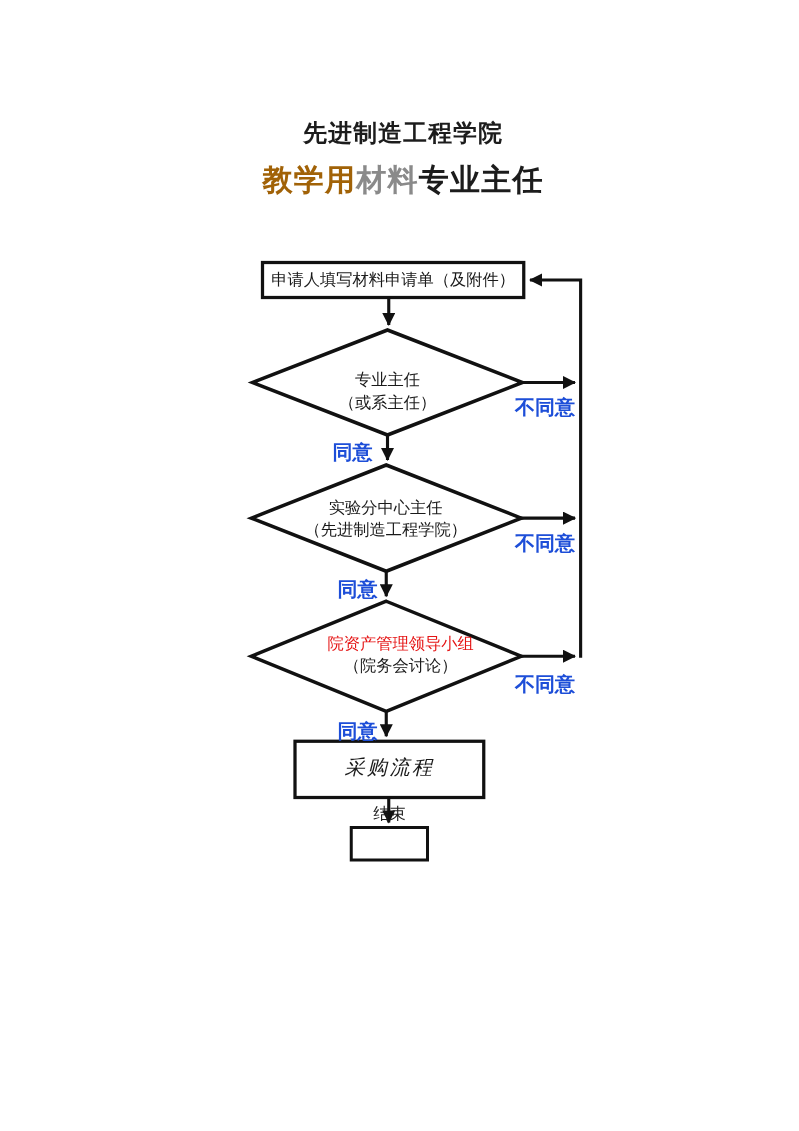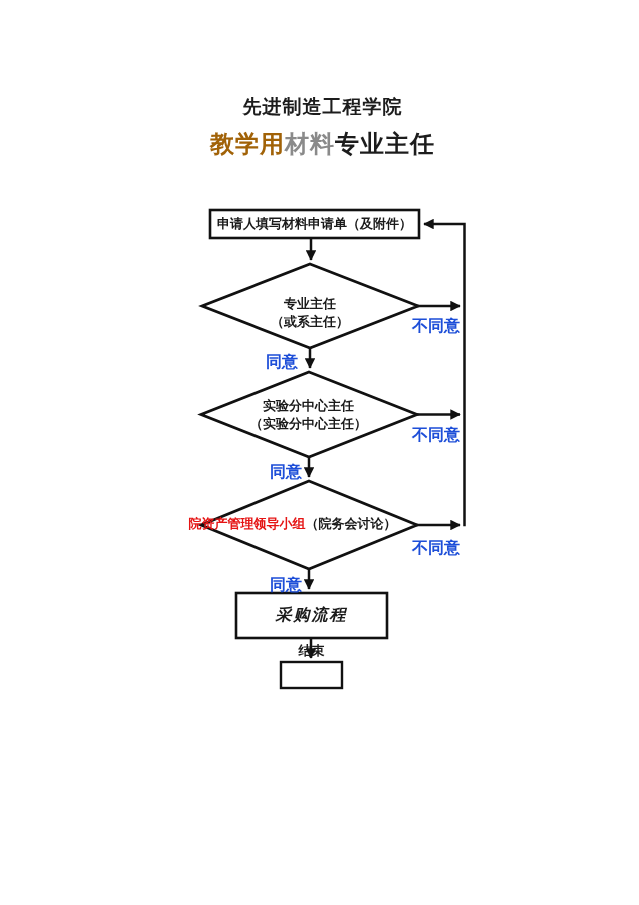--- a/index.html
+++ b/index.html
@@ -23,26 +23,26 @@
   }
   .doc-subtitle .red  { color: #a16207; }
   .doc-subtitle .gray { color: #8a8a8a; }
 
   svg.connectors { position: absolute; left: 0; top: 0; width: 639px; height: 905px; }
   svg.connectors polygon, svg.connectors rect { fill: none; stroke: #111; }
   svg.connectors line, svg.connectors polyline { fill: none; stroke: #111; }
 
   .node-label {
     position: absolute; display: flex; align-items: center; justify-content: center;
-    text-align: center; color: #1a1a1a; font-weight: bold; font-size: 13px; line-height: 1.4;
+    text-align: center; color: #1a1a1a; font-weight: normal; font-size: 13px; line-height: 1.4;
   }
   .label-start    { left: 210px; top: 210px; width: 209px; height: 28px; }
   .label-d1       { left: 202px; top: 283px; width: 216px; height: 48px; flex-direction: column; justify-content: flex-end; }
   .label-d2       { left: 200px; top: 391px; width: 217px; height: 48px; flex-direction: column; }
-  .label-d3       { left: 184px; top: 499px; width: 217px; height: 50px; flex-direction: row; }
+  .label-d3       { left: 212px; top: 499px; width: 217px; height: 50px; flex-direction: column; }
   .label-process  { left: 236px; top: 593px; width: 151px; height: 45px;
                     font-family: "Liberation Serif", serif; font-style: italic; font-size: 16px; letter-spacing: 2px; }
   .label-end      { left: 281px; top: 638px; width: 61px; height: 26px; }
   .d3-line1 { color: #e51414; }
 
   .edge-label {
     position: absolute; color: #1d4ed8; font-weight: bold; font-size: 16px; white-space: nowrap;
   }
   .agree-1    { left: 266px; top: 352px; }
   .agree-2    { left: 270px; top: 462px; }
@@ -90,21 +90,21 @@
 
   <div class="node-label label-start">申请人填写材料申请单（及附件）</div>
 
   <div class="node-label label-d1">
     <div>专业主任</div>
     <div>（或系主任）</div>
   </div>
 
   <div class="node-label label-d2">
     <div>实验分中心主任</div>
-    <div>（实验分中心主任）</div>
+    <div>（先进制造工程学院）</div>
   </div>
 
   <div class="node-label label-d3">
     <div class="d3-line1">院资产管理领导小组</div>
     <div>（院务会讨论）</div>
   </div>
 
   <div class="node-label label-process">采购流程</div>
   <div class="node-label label-end">结束</div>
 

